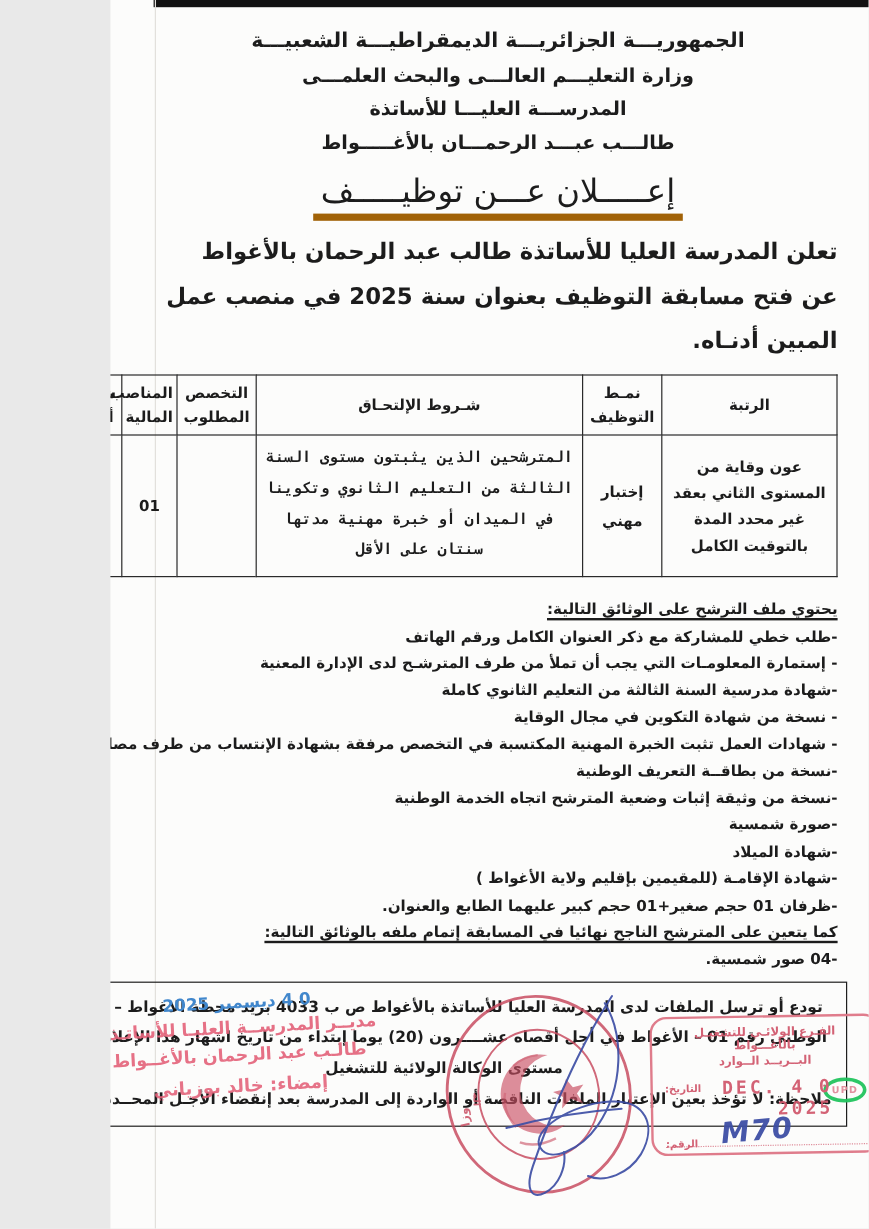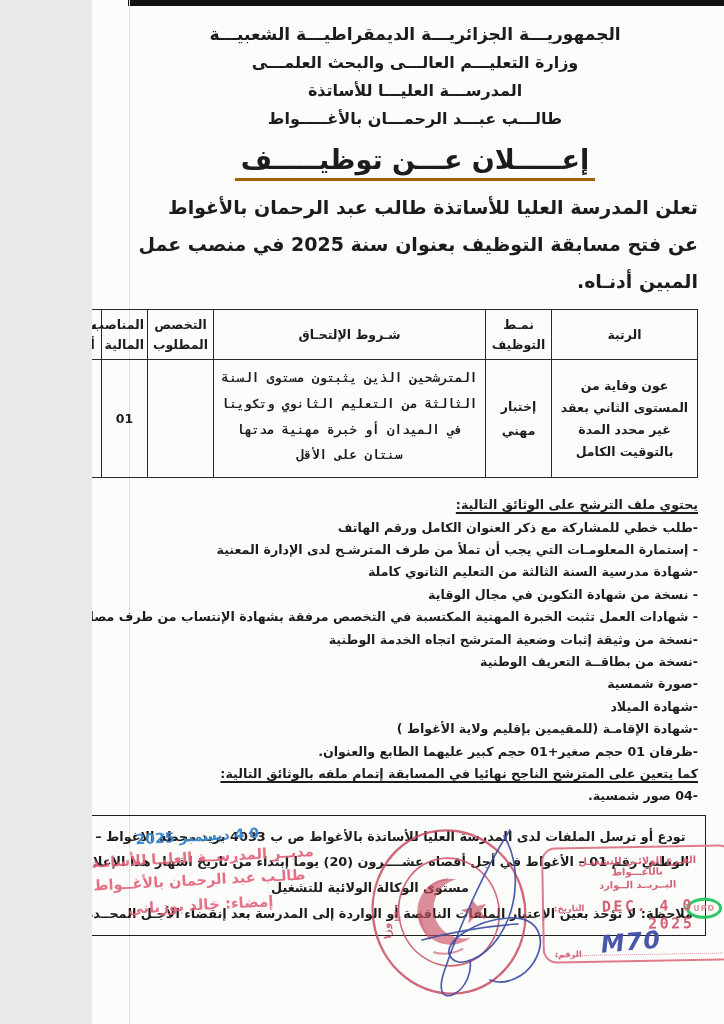--- a/index.html
+++ b/index.html
@@ -14,22 +14,22 @@
   .scan-left-line { position:absolute; top:0; left:37px; width:1px; height:100%; background:#e2e0dc; }
 
   .content { position:absolute; top:10px; left:40px; right:26px; }
 
   .hdr { text-align:center; font-weight:bold; }
   .hdr-line1 { font-size:17px; margin-top:14px; letter-spacing:.2px; }
   .hdr-line  { font-size:16px; margin-top:9px; }
 
   .title-wrap { text-align:center; margin-top:16px; }
   .title {
-    display:inline-block; font-size:27px; font-weight:bold;
-    border-bottom:3px solid #a16207; padding:0 6px 3px 6px; letter-spacing:.5px;
+    display:inline-block; font-size:27px; font-weight:normal;
+    border-bottom:6px solid #a16207; padding:0 6px 3px 6px; letter-spacing:.5px;
   }
   .intro {
     margin-top:8px; font-size:19px; font-weight:bold; line-height:1.95;
     text-align:right;
   }
 
   table.jobs {
     width:655px; margin-top:9px; border-collapse:collapse; table-layout:fixed;
   }
   table.jobs th, table.jobs td {
@@ -150,22 +150,22 @@
       </tbody>
     </table>
 
     <div class="docs">
       <div class="docs-heading">يحتوي ملف الترشح على الوثائق التالية:</div>
       <div class="doc-item">-طلب خطي للمشاركة مع ذكر العنوان الكامل ورقم الهاتف</div>
       <div class="doc-item">- إستمارة المعلومـات التي يجب أن تملأ من طرف المترشـح لدى الإدارة المعنية</div>
       <div class="doc-item">-شهادة مدرسية السنة الثالثة من التعليم الثانوي كاملة</div>
       <div class="doc-item">- نسخة من شهادة التكوين في مجال الوقاية</div>
       <div class="doc-item">- شهادات العمل تثبت الخبرة المهنية المكتسبة في التخصص مرفقة بشهادة الإنتساب من طرف مصالح الضمان الإجتماعي</div>
+      <div class="doc-item">-نسخة من بطاقــة التعريف الوطنية</div>
       <div class="doc-item">-نسخة من وثيقة إثبات وضعية المترشح اتجاه الخدمة الوطنية</div>
-      <div class="doc-item">-نسخة من بطاقــة التعريف الوطنية</div>
       <div class="doc-item">-صورة شمسية</div>
       <div class="doc-item">-شهادة الميلاد</div>
       <div class="doc-item">-شهادة الإقامـة (للمقيمين بإقليم ولاية الأغواط )</div>
       <div class="doc-item">-ظرفان 01 حجم صغير+01 حجم كبير عليهما الطابع والعنوان.</div>
       <div class="docs-final-heading">كما يتعين على المترشح الناجح نهائيا في المسابقة إتمام ملفه بالوثائق التالية:</div>
       <div class="doc-item">-04 صور شمسية.</div>
     </div>
 
     <div class="notice-box">
       <div class="notice-main">تودع أو ترسل الملفات لدى المدرسة العليا للأساتذة بالأغواط ص ب 4033 بريد محطة الاغواط – طريق الوطني رقم 01 – الأغواط في أجل أقصاه عشــــرون (20) يوما إبتداء من تاريخ اشهار هذا الإعلان على مستوى الوكالة الولائية للتشغيل</div>

